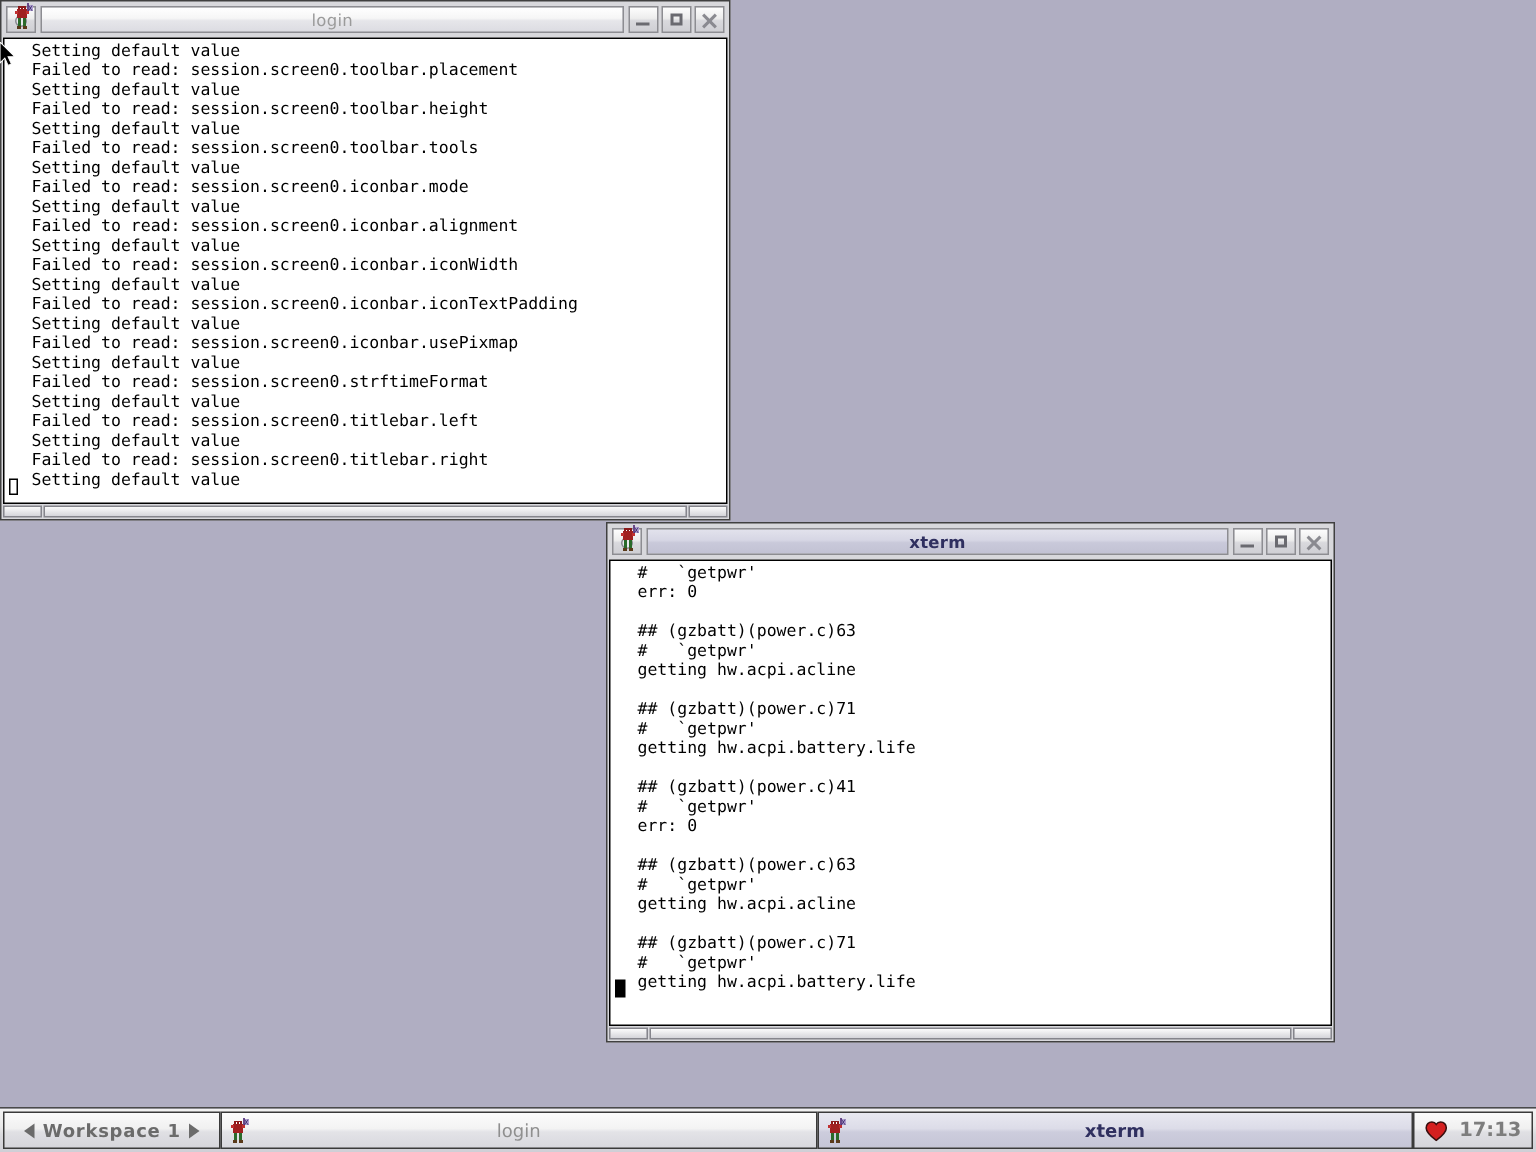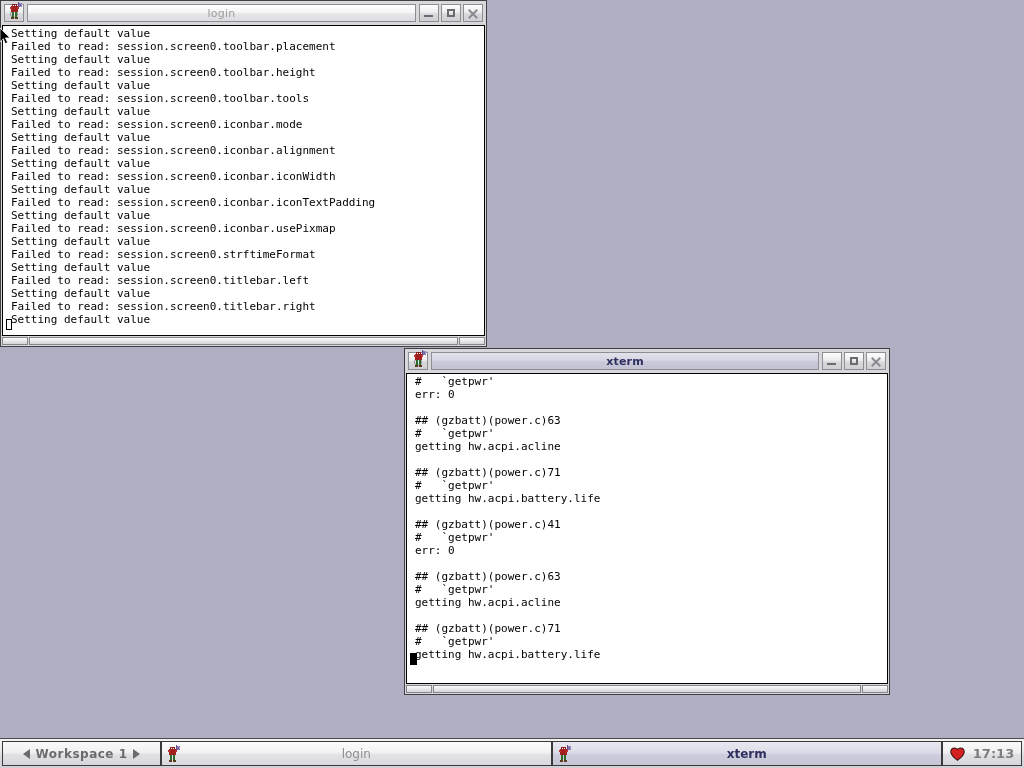--- a/index.html
+++ b/index.html
@@ -132,21 +132,21 @@
     box-sizing: border-box;
     overflow: hidden;
     position: relative;
   }
   .term {
     font-family: "DejaVu Sans Mono", monospace;
     font-size: 11px;
     line-height: 13px;
     color: #000000;
     white-space: pre;
-    padding: 1px 0 0 8px;
+    padding: 1px 0 0 18px;
     letter-spacing: 0px;
   }
   .cursor-hollow {
     display: inline-block;
     width: 6px;
     height: 11px;
     border: 1px solid #000;
     box-sizing: border-box;
     vertical-align: -2px;
   }
@@ -198,21 +198,21 @@
   }
   .tb-cell {
     border: 1px solid #3a3a3a;
     background: linear-gradient(to bottom, #fafafa 0%, #f0f0f0 45%, #e0e0e4 55%, #d5d5db 100%);
     box-sizing: border-box;
     display: flex;
     align-items: center;
     margin-right: 0px;
   }
   .workspace {
-    width: 159px;
+    width: 145px;
     justify-content: center;
     gap: 5px;
     font-size: 12px;
     font-weight: bold;
     color: #6b6b6b;
     letter-spacing: 0.5px;
   }
   .arrow-l, .arrow-r {
     width: 0; height: 0;
     border-top: 5px solid transparent;

